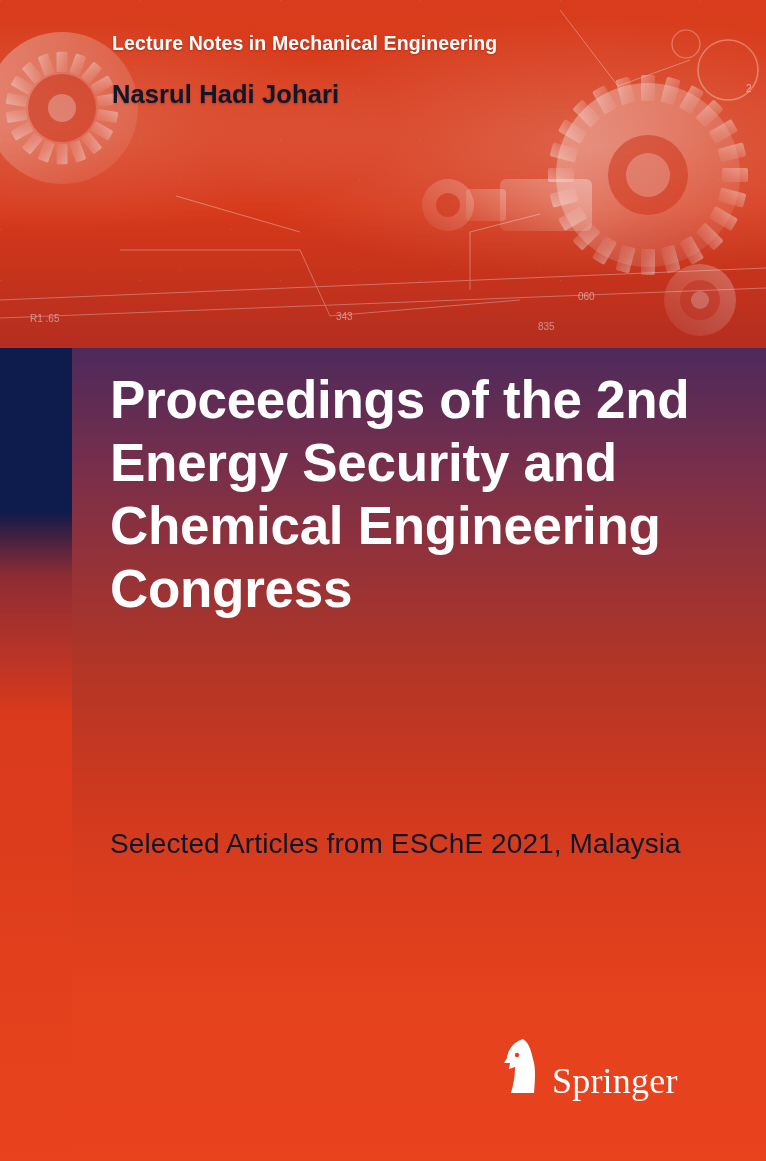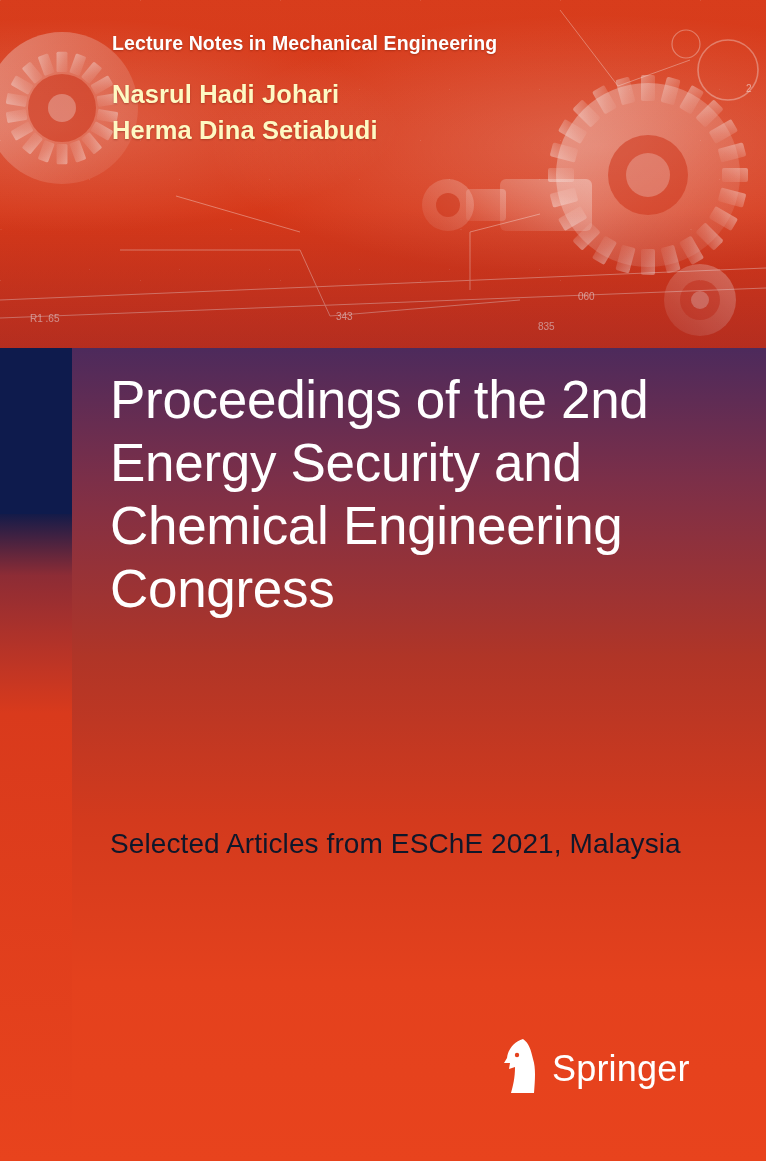--- a/index.html
+++ b/index.html
@@ -90,42 +90,42 @@
   
   .editors {
     position: absolute;
     left: 112px;
     top: 76px;
     width: 600px;
   }
   .editor-line {
     font-size: 25.5px;
     font-weight: bold;
-    color: #fef9c3;
+    color: #0f172a;
     line-height: 36px;
     letter-spacing: 0.1px;
     text-shadow: 0 1px 2px rgba(90,20,10,0.35);
     white-space: nowrap;
   }
   .editor-line .editors-label {
     font-size: 20px;
     font-weight: bold;
     font-style: italic;
     font-family: "Liberation Serif", serif;
     margin-left: 26px;
   }
 
   
   .title {
     position: absolute;
     left: 110px;
     top: 368px;
     width: 610px;
     font-size: 53px;
-    font-weight: normal;
+    font-weight: bold;
     color: #ffffff;
     line-height: 63px;
     letter-spacing: -0.3px;
   }
   .subtitle {
     position: absolute;
     left: 110px;
     top: 824px;
     width: 600px;
     font-size: 28px;
@@ -138,22 +138,22 @@
   .logo {
     position: absolute;
     left: 500px;
     top: 1032px;
     width: 200px;
     height: 70px;
   }
   .logo-word {
     position: absolute;
     left: 52px;
-    top: 16px;
-    font-family: Liberation Sans, sans-serif;
+    top: 28px;
+    font-family: Liberation Serif, serif;
     font-size: 36px;
     color: #ffffff;
     letter-spacing: 0.2px;
   }
   .logo-mark {
     position: absolute;
     left: 0;
     top: 4px;
     width: 46px;
     height: 60px;
@@ -283,23 +283,20 @@
   <div class="body-bg"></div>
   <div class="left-strip"></div>
   <div class="left-strip-top"></div>
 
   <div class="series">Lecture Notes in Mechanical Engineering</div>
 
   <div class="editors">
     <div class="editor-line">
       <span>Nasrul Hadi Johari</span>
     </div>
-    <div class="editor-line">
-      <span>Herma Dina Setiabudi</span>
-    </div>
   </div>
 
   <div class="title">Proceedings of the 2nd Energy Security and Chemical Engineering Congress</div>
   <div class="subtitle">Selected Articles from ESChE 2021, Malaysia</div>
 
   <div class="logo">
     <svg class="logo-mark" viewBox="0 0 46 60">
       <path d="M23 3 C14 6 8 13 7 22 L4 27 L10 27 L9 33 L15 31 C15 42 13 50 11 57 L34 57 C35 44 36 32 33 23 C31 14 29 7 23 3 Z" fill="#ffffff"></path>
       <circle cx="17" cy="19" r="2.2" fill="#e4411d"></circle>
     </svg>

